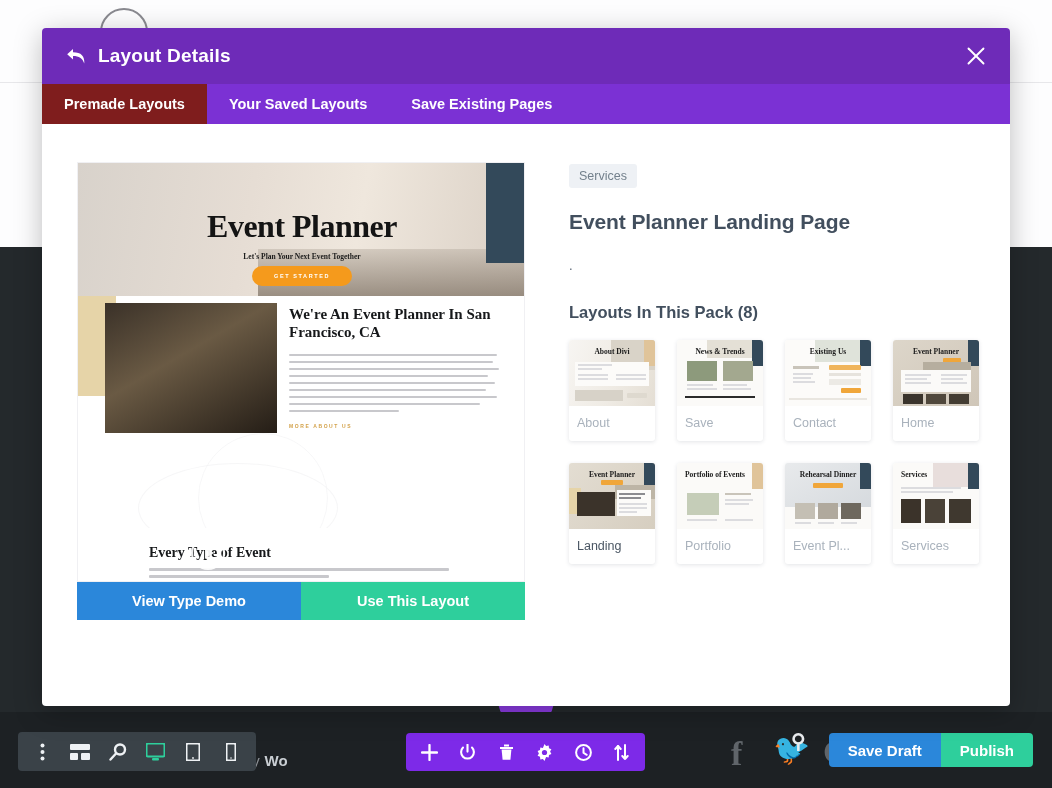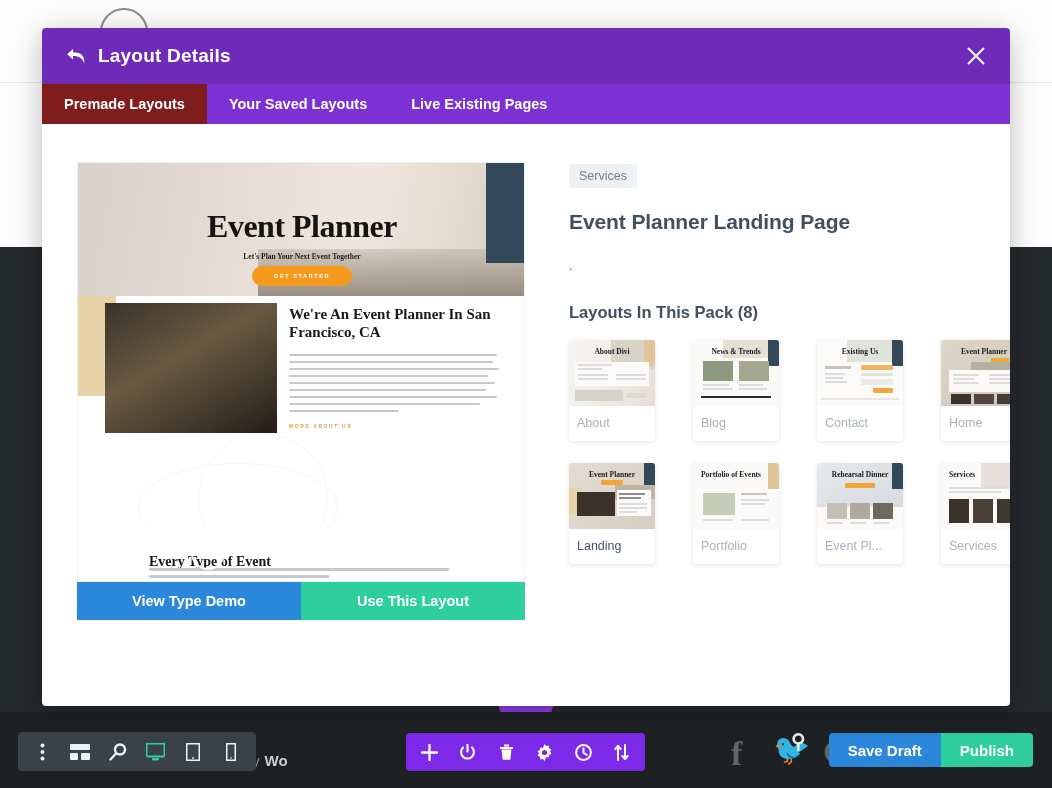--- a/index.html
+++ b/index.html
@@ -144,40 +144,40 @@
 
   
   .pv-sketch { position:absolute; left:60px; top:300px; width:200px; height:90px;
     border:1px solid #f2f2f4; border-radius:50%; opacity:.7; }
   .pv-sketch2 { position:absolute; left:120px; top:270px; width:130px; height:130px;
     border:1px solid #f3f3f5; border-radius:50%; opacity:.7; }
 
   
   .pv-bot { position:absolute; left:0; top:365px; width:448px; height:55px; background:#fff; }
   .pv-bot h3 { position:absolute; left:71px; top:17px;
-    font-family:"Liberation Serif", serif; font-weight:bold; font-size:14px; color:#16181a;margin-top:9px; }
+    font-family:"Liberation Serif", serif; font-weight:bold; font-size:14px; color:#16181a; }
   .pv-bot .bl { position:absolute; left:71px; width:290px; height:2.5px; background:#c8c8cc; border-radius:1px; }
 
   .preview-buttons { display:flex; width:448px; height:38px; }
   .pv-btn { flex:1; display:flex; align-items:center; justify-content:center;
     color:#fff; font-size:14.5px; font-weight:bold; cursor:pointer; }
   .pv-btn.demo { background:#2b87da; }
   .pv-btn.use { background:#2ecf9c; }
 
   
   .details { flex:1; padding-top:2px; }
   .badge {
     display:inline-block; background:#eef1f5; color:#73808c;
     font-size:12.5px; padding:5px 10px; border-radius:3px; margin-bottom:22px;
   }
   .details h2 { font-size:21px; color:#424f5e; font-weight:bold; letter-spacing:-.1px; }
   .details .desc { font-size:13px; color:#5b6776; margin-top:24px; margin-bottom:30px; min-height:14px; }
   .details h3 { font-size:16.5px; color:#424f5e; font-weight:bold; margin-bottom:18px; }
 
-  .grid { display:grid; grid-template-columns:repeat(4, 86px); gap:22px 38px; }
+  .grid { display:grid; grid-template-columns:repeat(4, 86px); gap:22px 22px; }
   .card {
     width:86px; background:#fff; border-radius:3px; cursor:pointer;
     box-shadow:0 1px 4px rgba(40,50,70,.13);
     overflow:hidden;
   }
   .card .thumb { position:relative; width:86px; height:66px; overflow:hidden; background:#fdfdfc; }
   .card .thumb .corner { position:absolute; right:0; top:0; width:11px; height:26px; }
   .card .thumb .ttl {
     position:absolute; left:0; right:0; top:7px; text-align:center;
     font-family:"Liberation Serif", serif; font-weight:bold; font-size:7.5px; color:#1a1a1a;
@@ -317,21 +317,21 @@
         <svg width="18" height="18" viewBox="0 0 18 18">
             <line x1="1.5" y1="1.5" x2="16.5" y2="16.5" stroke="#fff" stroke-width="1.9" stroke-linecap="round"></line>
             <line x1="16.5" y1="1.5" x2="1.5" y2="16.5" stroke="#fff" stroke-width="1.9" stroke-linecap="round"></line>
           </svg>
       </div>
     </div>
 
     <div class="tabbar">
       <div class="tab active">Premade Layouts</div>
       <div class="tab">Your Saved Layouts</div>
-      <div class="tab">Live Existing Pages</div>
+      <div class="tab">Save Existing Pages</div>
     </div>
 
     <div class="modal-body">
 
       <div class="preview-wrap">
         <div class="preview">
 
           <div class="pv-hero">
             <div class="pv-table"></div>
             <div class="pv-hero-dark"></div>
@@ -413,21 +413,21 @@
               <div class="corner" style="background:#33495a;"></div>
               <div class="ttl">News &amp; Trends</div>
               <div class="tb-img" style="left:10px;top:21px;width:30px;height:20px;background:#8d9a7c;"></div>
               <div class="tb-img" style="left:46px;top:21px;width:30px;height:20px;background:#a3a88f;"></div>
               <div class="tb-line" style="left:10px;top:44px;width:26px;"></div>
               <div class="tb-line" style="left:46px;top:44px;width:24px;"></div>
               <div class="tb-line" style="left:10px;top:48px;width:30px;"></div>
               <div class="tb-line" style="left:46px;top:48px;width:28px;"></div>
               <div class="tb-band" style="left:8px;top:56px;width:70px;height:2px;background:#2b2b2b;"></div>
             </div>
-            <div class="lbl">Blog</div>
+            <div class="lbl">Save</div>
           </div>
 
           <div class="card">
             <div class="thumb">
               <div class="tb-band" style="left:0;top:0;width:86px;height:66px;background:#fcfbf9;"></div>
               <div class="tb-img" style="left:30px;top:0;width:50px;height:22px;background:#dfe3da;"></div>
               <div class="corner" style="background:#33495a;"></div>
               <div class="ttl">Existing Us</div>
               <div class="tb-line" style="left:8px;top:26px;width:26px;height:2.5px;background:#c9c4ba;"></div>
               <div class="tb-btn" style="left:44px;top:25px;width:32px;background:#f0b55c;"></div>

